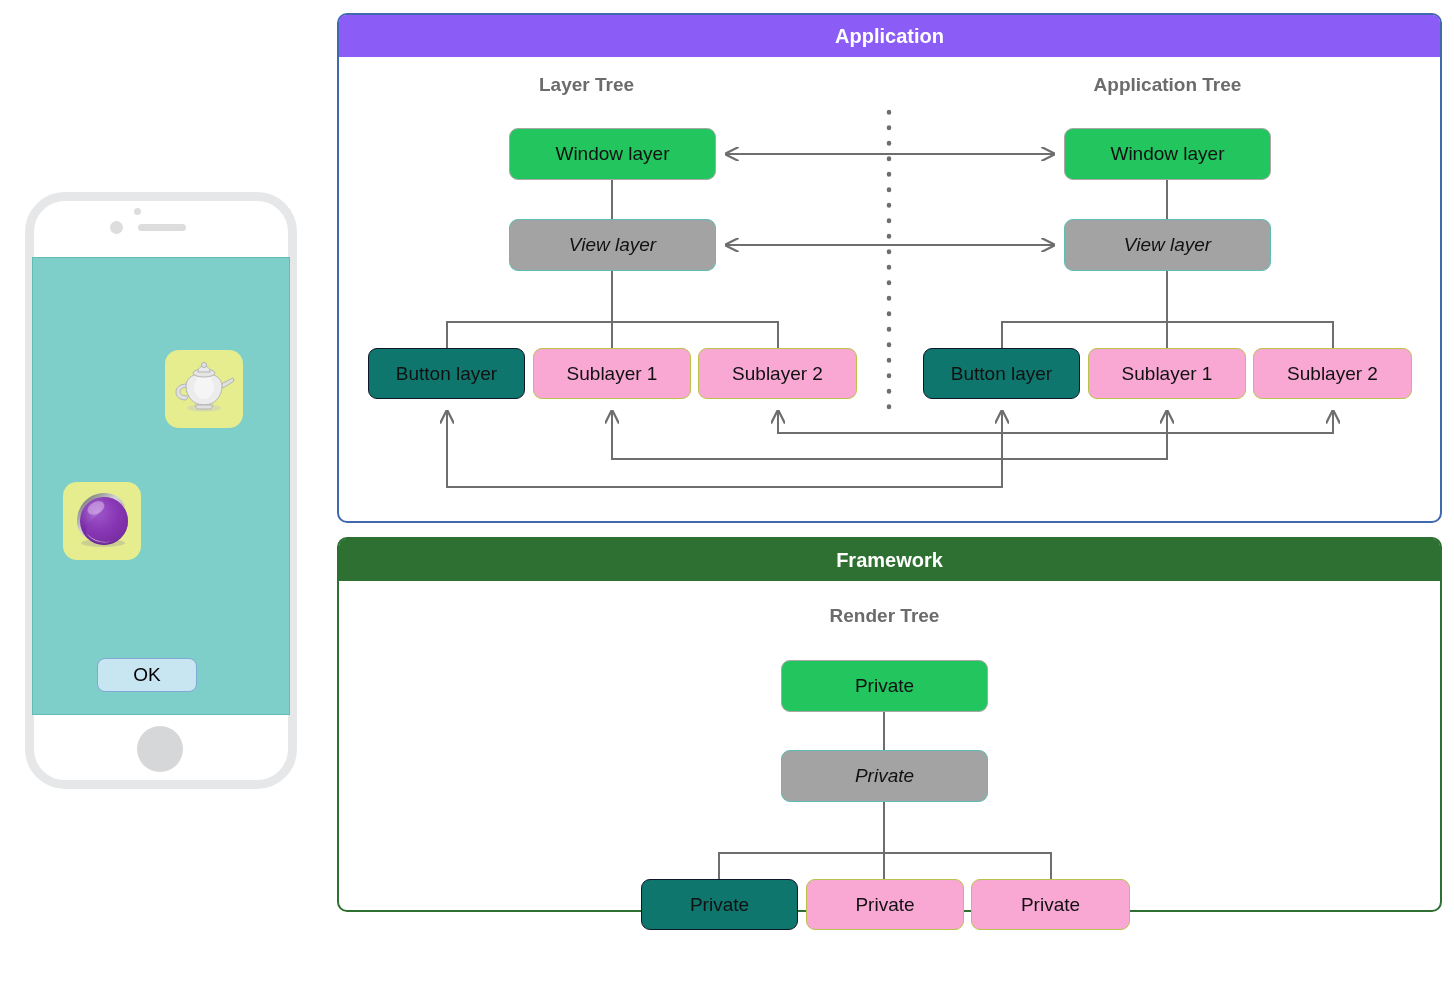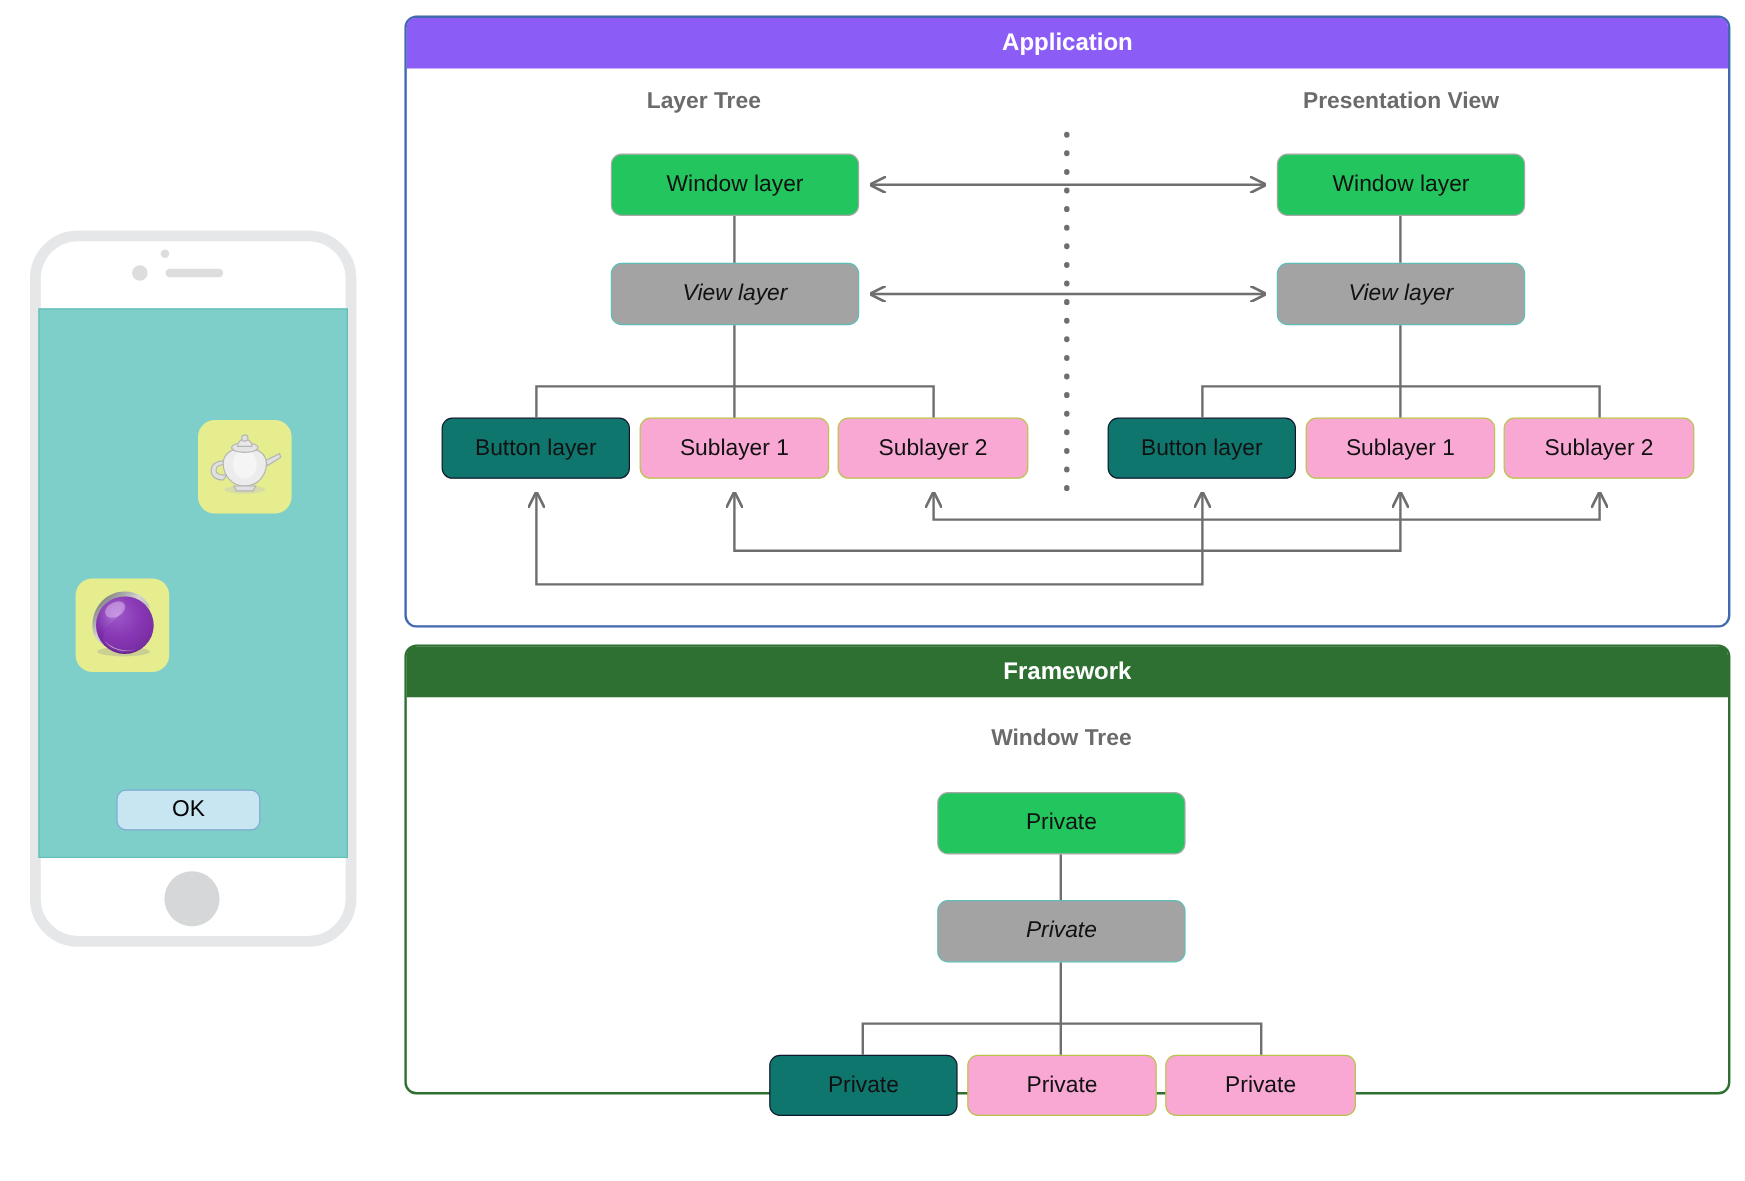--- a/index.html
+++ b/index.html
@@ -80,21 +80,21 @@
     left: 63px;
     top: 482px;
     width: 78px;
     height: 78px;
   }
   .icon-tile svg { display: block; width: 100%; height: 100%; }
   .ok-button {
     position: absolute;
     left: 97px;
     top: 658px;
-    width: 120px;
+    width: 100px;
     height: 34px;
     background: #c8e6f2;
     border: 1px solid #7fa8d4;
     border-radius: 8px;
     box-sizing: border-box;
     display: flex;
     align-items: center;
     justify-content: center;
     font-size: 19px;
     color: #000000;
@@ -227,39 +227,39 @@
   </div>
 
   <div class="ok-button">OK</div>
   <div class="home-button"></div>
 
   <div class="panel application">
     <div class="panel-header">Application</div>
   </div>
 
   <div class="tree-title" style="left:464px; top:74px; width:245px;">Layer Tree</div>
-  <div class="tree-title" style="left:1045px; top:74px; width:245px;">Presentation View</div>
+  <div class="tree-title" style="left:1045px; top:74px; width:245px;">Application Tree</div>
 
   <div class="node gray" style="left:509px; top:128px; width:207px; height:52px;">Window layer</div>
   <div class="node teal" style="left:509px; top:219px; width:207px; height:52px;">View layer</div>
   <div class="node blue" style="left:368px; top:348px; width:157px; height:51px;">Button layer</div>
   <div class="node yellow" style="left:533px; top:348px; width:158px; height:51px;">Sublayer 1</div>
   <div class="node yellow" style="left:698px; top:348px; width:159px; height:51px;">Sublayer 2</div>
 
   <div class="node gray" style="left:1064px; top:128px; width:207px; height:52px;">Window layer</div>
   <div class="node teal" style="left:1064px; top:219px; width:207px; height:52px;">View layer</div>
   <div class="node blue" style="left:923px; top:348px; width:157px; height:51px;">Button layer</div>
   <div class="node yellow" style="left:1088px; top:348px; width:158px; height:51px;">Sublayer 1</div>
   <div class="node yellow" style="left:1253px; top:348px; width:159px; height:51px;">Sublayer 2</div>
 
   <div class="panel framework">
     <div class="panel-header">Framework</div>
   </div>
 
-  <div class="tree-title" style="left:762px; top:605px; width:245px;">Window Tree</div>
+  <div class="tree-title" style="left:762px; top:605px; width:245px;">Render Tree</div>
 
   <div class="node gray" style="left:781px; top:660px; width:207px; height:52px;">Private</div>
   <div class="node teal" style="left:781px; top:750px; width:207px; height:52px;">Private</div>
   <div class="node blue" style="left:641px; top:879px; width:157px; height:51px;">Private</div>
   <div class="node yellow" style="left:806px; top:879px; width:158px; height:51px;">Private</div>
   <div class="node yellow" style="left:971px; top:879px; width:159px; height:51px;">Private</div>
 
   <svg class="wires">
     <defs>
       <marker id="arrowEnd" viewBox="0 0 10 10" refX="9" refY="5" markerWidth="7" markerHeight="7" orient="auto-start-reverse">

